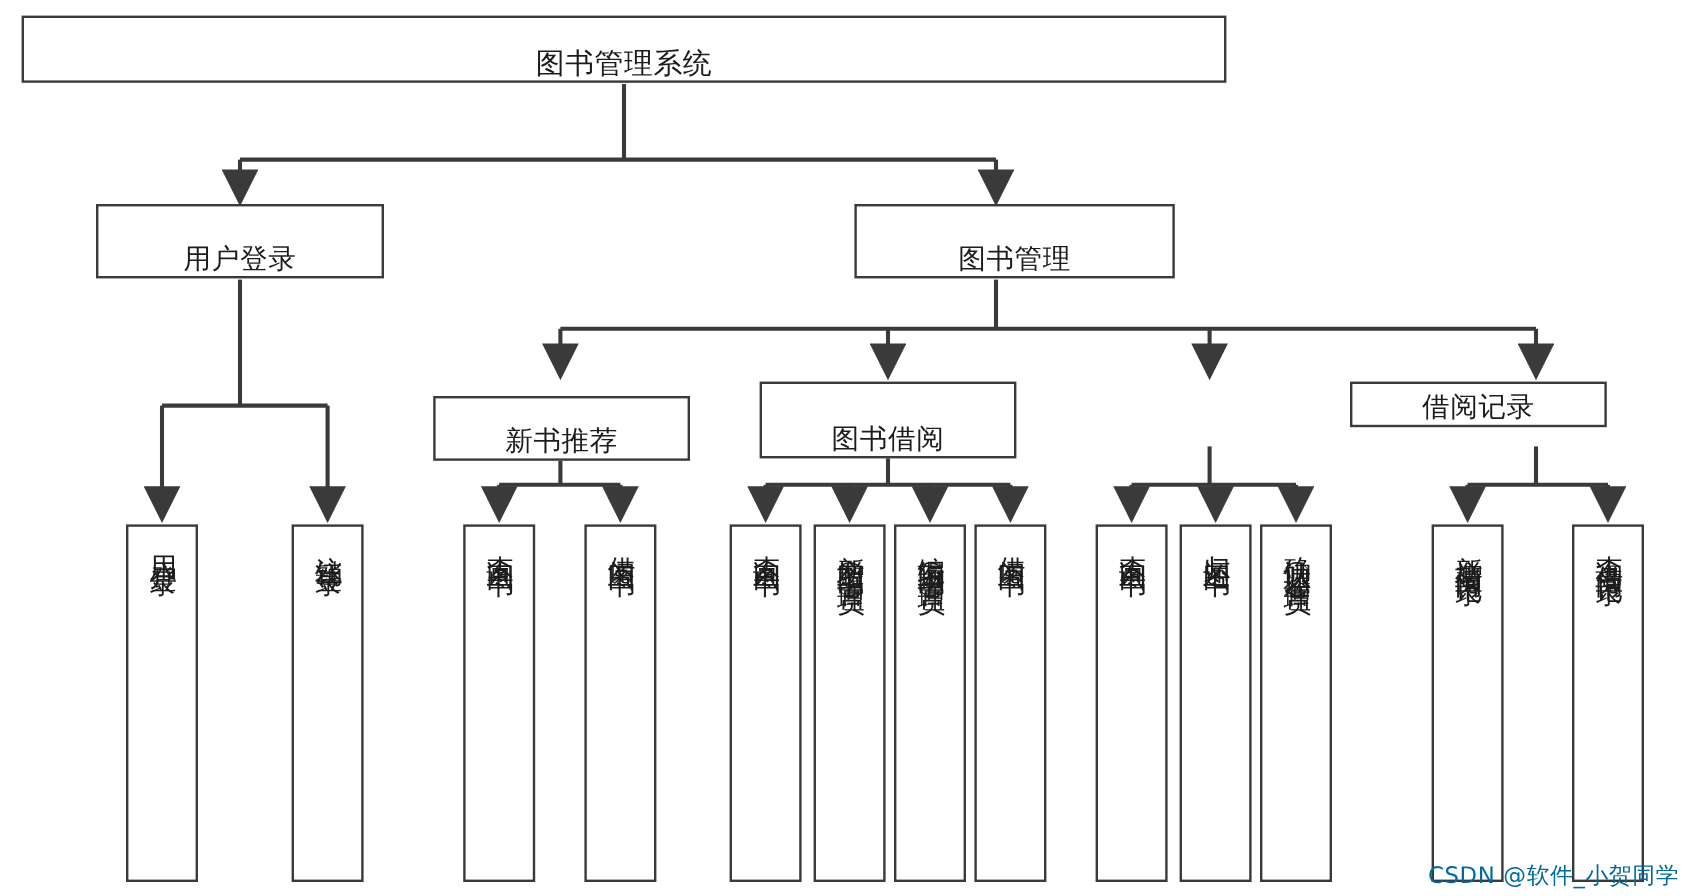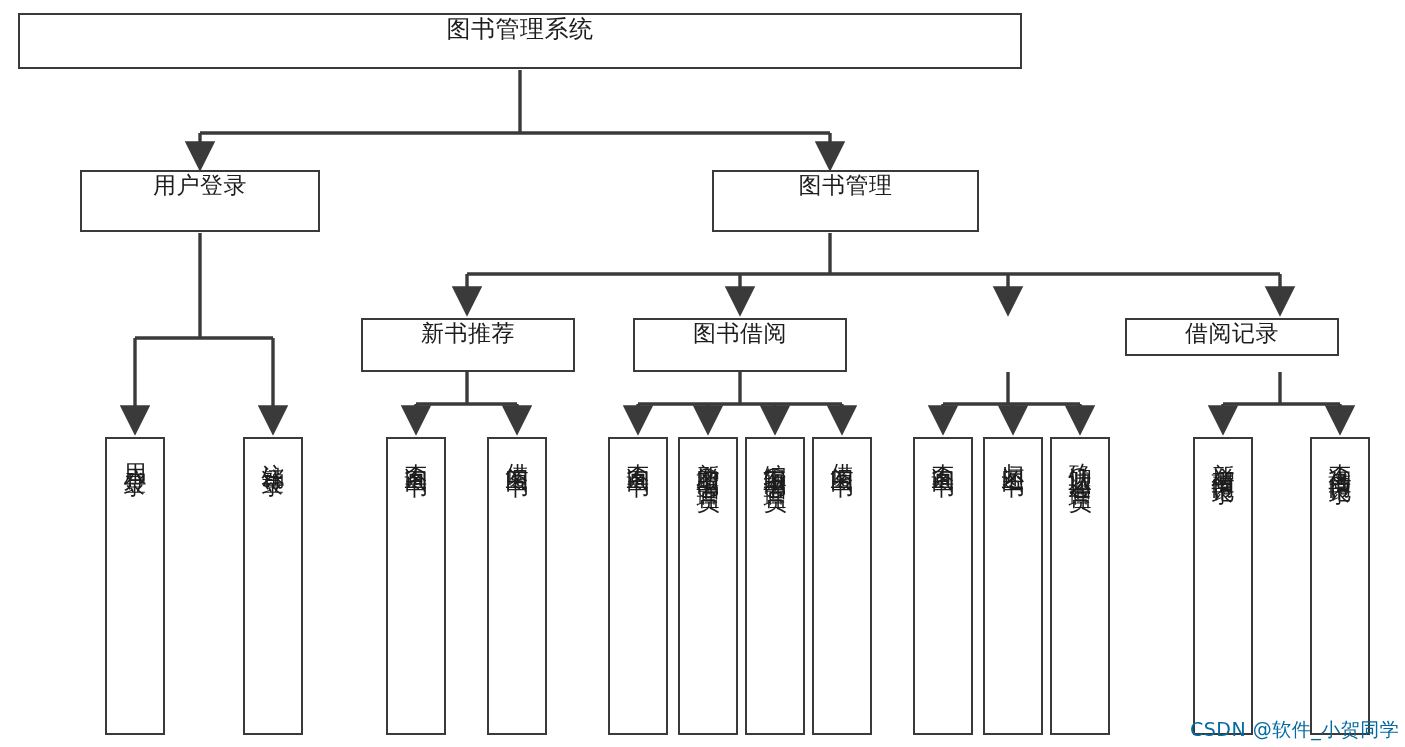--- a/index.html
+++ b/index.html
@@ -24,21 +24,21 @@
     width: 1405px;
     height: 747px;
     pointer-events: none;
   }
   .node {
     position: absolute;
     box-sizing: border-box;
     background: #ffffff;
     border: 2px solid #3a3a3a;
     display: flex;
-    align-items: flex-start;
+    align-items: flex-end;
     justify-content: center;
     color: #1c1c1c;
     z-index: 2;
   }
   .node-label {
     display: block;
     text-align: center;
     line-height: 1.18;
     white-space: nowrap;
     letter-spacing: 0.5px;
@@ -134,24 +134,24 @@
     <span class="node-label">图书管理系统</span>
   </div>
 
   <div class="node h-node" style="left:80px; top:170px; width:240px; height:62px;">
     <span class="node-label">用户登录</span>
   </div>
   <div class="node h-node" style="left:712px; top:170px; width:267px; height:62px;">
     <span class="node-label">图书管理</span>
   </div>
 
-  <div class="node h-node" style="left:361px; top:318px; width:214px; height:54px;">
+  <div class="node h-node" style="left:361px; top:330px; width:214px; height:54px;">
     <span class="node-label">新书推荐</span>
   </div>
-  <div class="node h-node" style="left:633px; top:318px; width:214px; height:54px;">
+  <div class="node h-node" style="left:633px; top:318px; width:214px; height:64px;">
     <span class="node-label">图书借阅</span>
   </div>
   <div class="node h-node" style="left:1125px; top:318px; width:214px; height:38px;">
     <span class="node-label">借阅记录</span>
   </div>
 
   <div class="node v-node" style="left:105px; top:437px; width:60px; height:298px;">
     <span class="node-label">用户登录</span>
   </div>
   <div class="node v-node" style="left:243px; top:437px; width:60px; height:298px;">

